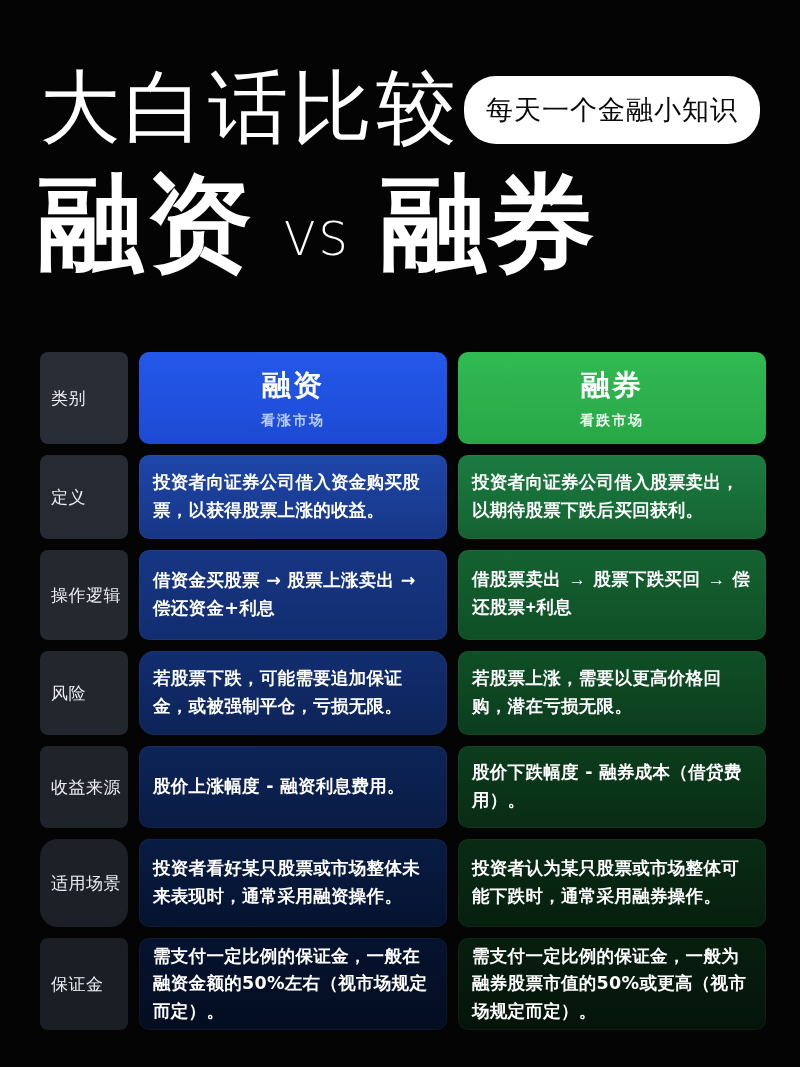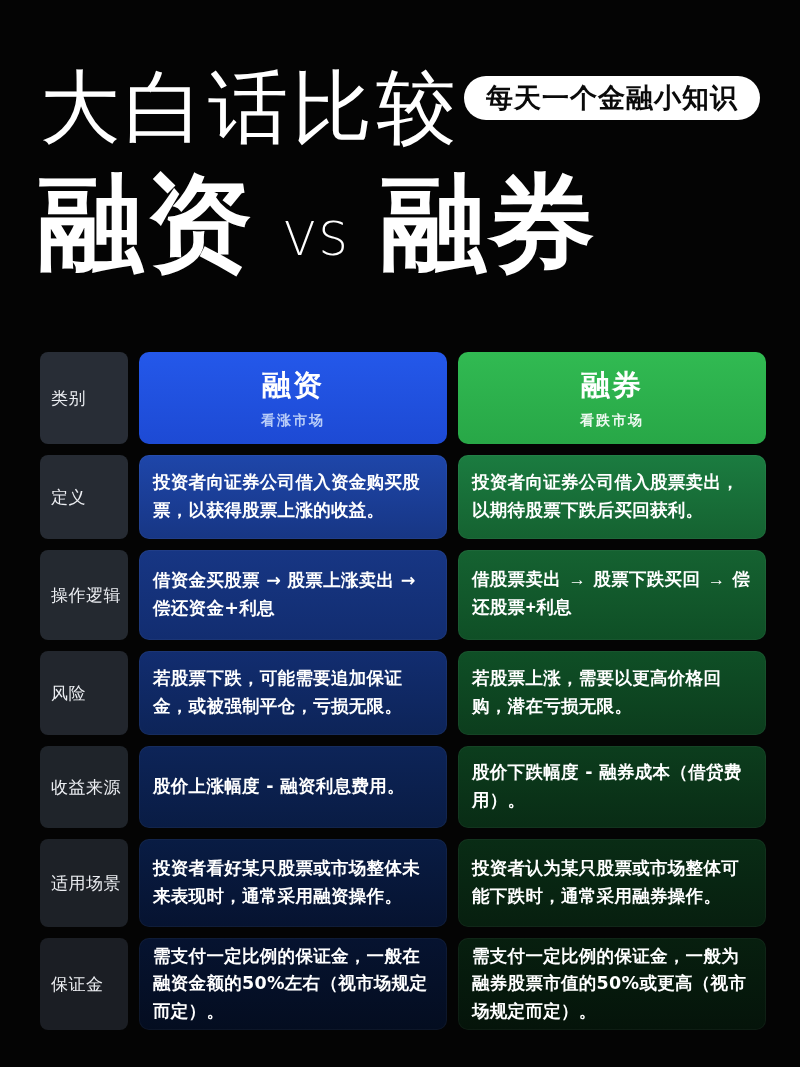--- a/index.html
+++ b/index.html
@@ -12,24 +12,24 @@
   }
   .page{position:absolute;inset:0;}
 
   
   .hero-title{
     position:absolute;left:40px;top:60px;
     font-size:80px;font-weight:200;color:#ffffff;
     letter-spacing:4px;line-height:1.2;white-space:nowrap;
   }
   .badge{
-    position:absolute;right:40px;top:76px;height:44px;
+    position:absolute;right:40px;top:76px;height:68px;
     background:#ffffff;border-radius:32px;
     display:flex;align-items:center;padding:0 22px;
-    font-size:27px;font-weight:700;color:#0a0a0a;
+    font-size:27px;font-weight:400;color:#0a0a0a;
     letter-spacing:1px;white-space:nowrap;
   }
   .versus-line{
     position:absolute;left:38px;top:158px;
     display:flex;align-items:center;white-space:nowrap;
   }
   .versus-term{
     font-size:106px;font-weight:900;color:#ffffff;
     letter-spacing:2px;line-height:1.25;
   }
@@ -53,21 +53,21 @@
     display:flex;align-items:center;
     padding-left:11px;padding-right:4px;
     color:#eceef2;font-size:17px;font-weight:500;
     letter-spacing:0.5px;
   }
   .label-cell.r1{background:#282d36;}
   .label-cell.r2{background:#262b33;}
   .label-cell.r3{background:#242930;}
   .label-cell.r4{background:#22262d;}
   .label-cell.r5{background:#1f242a;}
-  .label-cell.r6{background:#1d2127;}
+  .label-cell.r6{background:#1d2127;border-radius:18px;}
   .label-cell.r7{background:#1b1e24;}
 
   .head-cell{
     display:flex;flex-direction:column;align-items:center;justify-content:center;
     gap:6px;
   }
   .head-title{font-size:29px;font-weight:800;color:#ffffff;letter-spacing:2px;}
   .head-sub{font-size:14px;font-weight:600;letter-spacing:2px;}
   .head-cell.blue{background:linear-gradient(180deg,#2458ea,#1d4ad4);}
   .head-cell.green{background:linear-gradient(180deg,#31ba52,#28a747);}
@@ -76,21 +76,21 @@
 
   .body-cell{
     display:flex;align-items:center;
     padding:8px 12px 8px 14px;
     color:#ffffff;font-size:17.5px;font-weight:700;
     line-height:1.58;letter-spacing:0.3px;
     box-shadow:inset 0 0 0 1px rgba(255,255,255,0.04);
   }
   .blue.r2{background:linear-gradient(180deg,#1e46aa,#173684);}
   .blue.r3{background:linear-gradient(180deg,#173684,#122d70);}
-  .blue.r4{background:linear-gradient(180deg,#122d70,#0d2458);}
+  .blue.r4{background:linear-gradient(180deg,#122d70,#0d2458);border-radius:15px;}
   .blue.r5{background:linear-gradient(180deg,#0d2458,#091c44);}
   .blue.r6{background:linear-gradient(180deg,#091c44,#061330);}
   .blue.r7{background:linear-gradient(180deg,#061330,#040d20);}
   .green.r2{background:linear-gradient(180deg,#1b7c40,#156231);}
   .green.r3{background:linear-gradient(180deg,#156231,#0f4f26);font-family:Liberation Mono, monospace;}
   .green.r4{background:linear-gradient(180deg,#0f4f26,#0c3d1d);}
   .green.r5{background:linear-gradient(180deg,#0c3d1d,#092c15);}
   .green.r6{background:linear-gradient(180deg,#092c15,#071f0f);}
   .green.r7{background:linear-gradient(180deg,#071f0f,#05140a);}
 </style>

